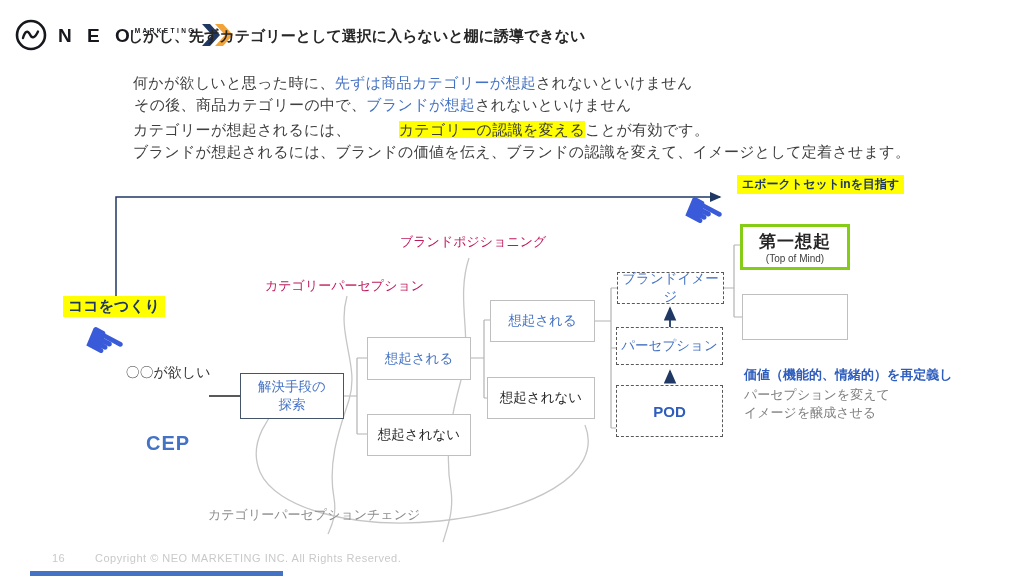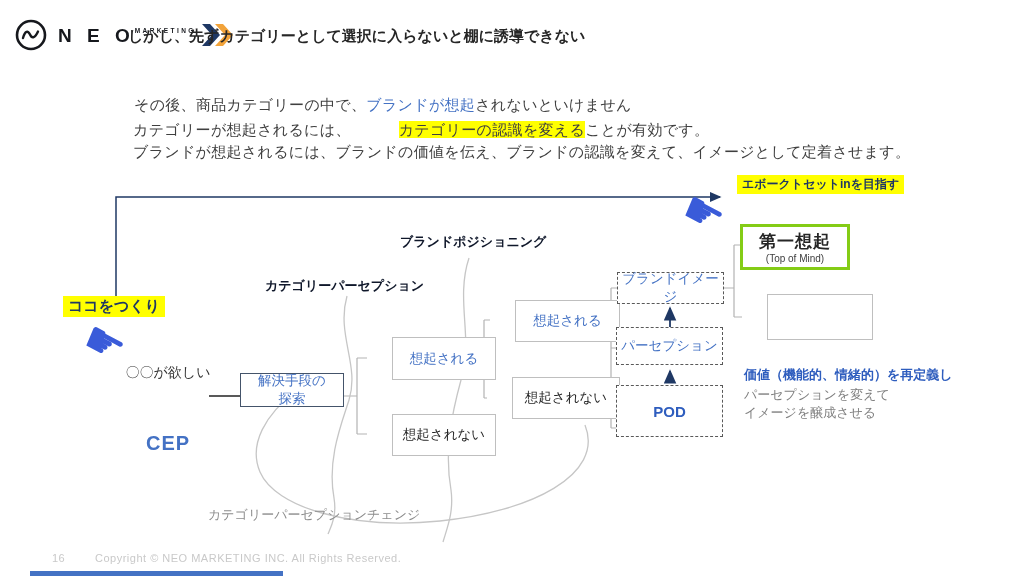--- a/index.html
+++ b/index.html
@@ -16,25 +16,25 @@
   .logo-sub { font-size:6.5px; font-weight:bold; letter-spacing:2.4px; color:#16181d; margin-top:2px; }
   .slide-title { left:128px; top:27px; font-size:15px; font-weight:bold; color:#262626; }
 
   
   .intro-line { font-size:15px; color:#3f3f3f; letter-spacing:0.3px; white-space:nowrap; }
   .blue { color:#4472c4; }
   .hl { background:#ffff00;margin-left:48px; }
 
   
   .yellow-label { background:#ffff00; color:#1f3864; font-weight:bold; font-size:15px; padding:1px 5px; white-space:nowrap; }
-  .blue-label { color:#0f172a; font-size:13px; white-space:nowrap;font-weight:bold; }
+  .blue-label { color:#be185d; font-size:13px; white-space:nowrap; }
   .gray-label { color:#8c8c8c; font-size:13px; white-space:nowrap; }
 
   .dbox { display:flex; flex-direction:column; align-items:center; justify-content:center; text-align:center; background:#fff; }
-  .box-gray { border:1px solid #bfbfbf;margin-left:25px; }
+  .box-gray { border:1px solid #bfbfbf; }
   .box-dark { border:1.5px solid #44546a; }
   .box-dashed { border:1.5px dashed #595959; }
   .box-thick-blue { border:3px solid #84cc16; }
   .t-blue { color:#4472c4; font-size:13.5px; }
   .t-dark { color:#262626; font-size:13.5px; }
 
   .cep { font-size:20px; font-weight:bold; color:#4472c4; letter-spacing:1px; }
   .hand { color:#3a5bd9; font-size:46px; line-height:1; transform:rotate(28deg); }
 
   .value-l1 { color:#2e5dbe; font-weight:bold; font-size:13px; white-space:nowrap; }
@@ -88,41 +88,44 @@
       <span class="logo-neo">N E O</span>
       <span class="logo-sub">MARKETING</span>
     </div>
     <svg width="38" height="24" viewBox="0 0 38 24">
       <polygon points="0,1 8,1 18,12 8,23 0,23 10,12" fill="#1f3864"></polygon>
       <polygon points="13,1 21,1 31,12 21,23 13,23 23,12" fill="#f2a33a"></polygon>
     </svg>
   </div>
   <div class="abs slide-title">しかし、先ずカテゴリーとして選択に入らないと棚に誘導できない</div>
 
+  <div class="abs intro-line" style="left:133px; top:74px;">
+    <span>何かが欲しいと思った時に、</span><span class="blue">先ずは商品カテゴリーが想起</span><span>されないといけません</span>
+  </div>
   <div class="abs intro-line" style="left:134px; top:96px;">
     <span>その後、商品カテゴリーの中で、</span><span class="blue">ブランドが想起</span><span>されないといけません</span>
   </div>
   <div class="abs intro-line" style="left:133px; top:121px;">
     <span>カテゴリーが想起されるには、</span><span class="hl">カテゴリーの認識を変える</span><span>ことが有効です。</span>
   </div>
   <div class="abs intro-line" style="left:133px; top:143px;">ブランドが想起されるには、ブランドの価値を伝え、ブランドの認識を変えて、イメージとして定着させます。</div>
 
   <div class="abs yellow-label" style="left:737px; top:175px; font-size:12px;">エボークトセットinを目指す</div>
   <div class="abs yellow-label" style="left:63px; top:296px;">ココをつくり</div>
 
   <div class="abs hand" style="left:683px; top:190px;">☛</div>
   <div class="abs hand" style="left:84px; top:320px;">☛</div>
 
   <div class="abs blue-label" style="left:400px; top:233px;">ブランドポジショニング</div>
   <div class="abs blue-label" style="left:265px; top:277px;">カテゴリーパーセプション</div>
 
   <div class="abs" style="left:118px; top:364px; width:100px; text-align:center; font-size:14px; color:#333;">〇〇が欲しい</div>
   <div class="abs cep" style="left:118px; top:384px; width:100px; text-align:center;margin-top:48px;">CEP</div>
 
-  <div class="abs dbox box-dark" style="left:240px; top:373px; width:104px; height:34px;">
+  <div class="abs dbox box-dark" style="left:240px; top:373px; width:104px; height:46px;">
     <span class="t-blue">解決手段の</span>
     <span class="t-blue">探索</span>
   </div>
 
   <div class="abs dbox box-gray" style="left:367px; top:337px; width:104px; height:43px;">
     <span class="t-blue">想起される</span>
   </div>
   <div class="abs dbox box-gray" style="left:367px; top:414px; width:104px; height:42px;">
     <span class="t-dark">想起されない</span>
   </div>

